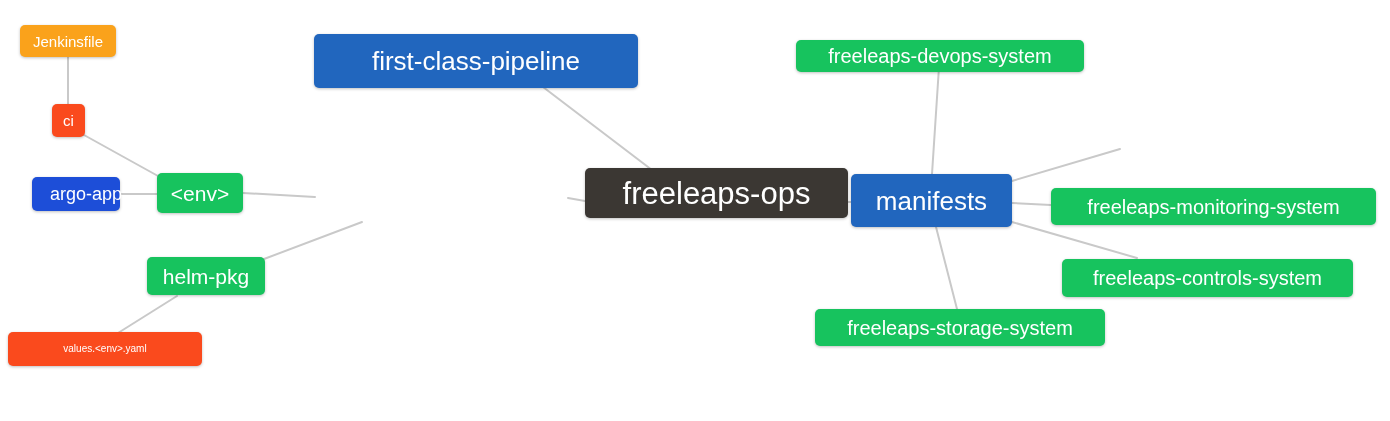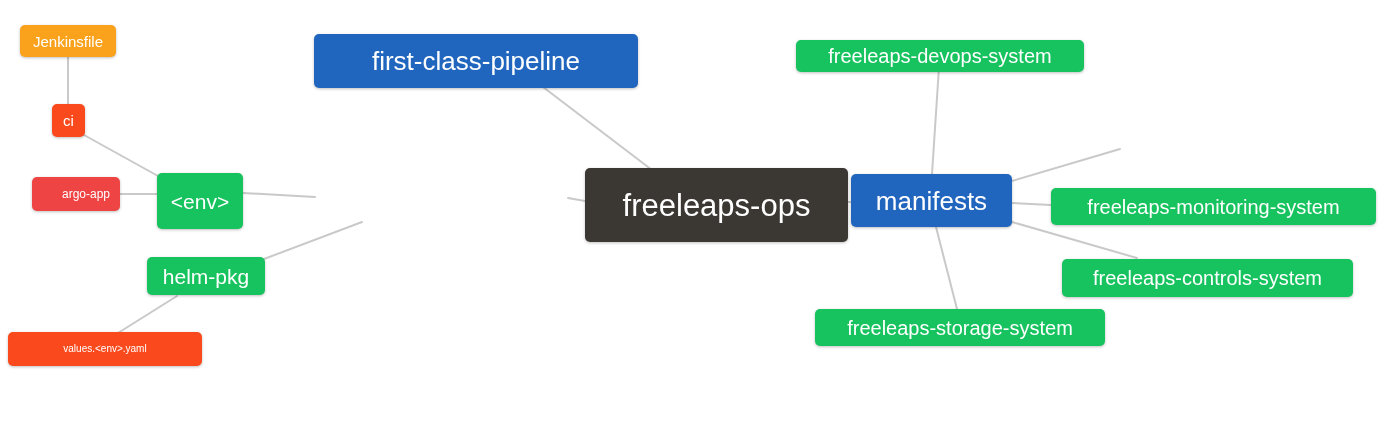--- a/index.html
+++ b/index.html
@@ -55,36 +55,36 @@
       <line x1="1012" y1="203" x2="1051" y2="205" stroke="#c9c9c9" stroke-width="2" stroke-linecap="round"></line>
       <line x1="1012" y1="222" x2="1137" y2="258" stroke="#c9c9c9" stroke-width="2" stroke-linecap="round"></line>
       <line x1="936" y1="227" x2="957" y2="309" stroke="#c9c9c9" stroke-width="2" stroke-linecap="round"></line>
     </svg>
 <div class="node" style="left: 20px; top: 25px; width: 96px; height: 32px; font-size: 15px; background: rgb(250, 162, 27); color: rgb(255, 255, 255);">
       <span>Jenkinsfile</span>
     </div>
     <div class="node" style="left: 52px; top: 104px; width: 33px; height: 33px; font-size: 15px; background: rgb(250, 74, 29); color: rgb(255, 255, 255);">
       <span>ci</span>
     </div>
-    <div class="node" style="left: 32px; top: 177px; width: 88px; height: 34px; font-size: 12px; background: #ef4444; color: rgb(255, 255, 255); padding-left: 20px;">
+    <div class="node" style="left: 32px; top: 177px; width: 88px; height: 34px; font-size: 18px; background: #1d4ed8; color: rgb(255, 255, 255); padding-left: 20px;">
       <span>argo-app</span>
     </div>
-    <div class="node" style="left: 157px; top: 173px; width: 86px; height: 56px; font-size: 21px; background: rgb(23, 195, 94); color: rgb(255, 255, 255);">
+    <div class="node" style="left: 157px; top: 173px; width: 86px; height: 40px; font-size: 21px; background: rgb(23, 195, 94); color: rgb(255, 255, 255);">
       <span>&lt;env&gt;</span>
     </div>
     <div class="node" style="left: 147px; top: 257px; width: 118px; height: 38px; font-size: 21px; background: rgb(23, 195, 94); color: rgb(255, 255, 255);">
       <span>helm-pkg</span>
     </div>
     <div class="node" style="left: 8px; top: 332px; width: 194px; height: 34px; font-size: 10px; background: rgb(250, 74, 29); color: rgb(255, 255, 255);">
       <span>values.&lt;env&gt;.yaml</span>
     </div>
     <div class="node" style="left: 314px; top: 34px; width: 324px; height: 54px; font-size: 26px; background: rgb(33, 102, 190); color: rgb(255, 255, 255);">
       <span>first-class-pipeline</span>
     </div>
-    <div class="node" style="left: 585px; top: 168px; width: 263px; height: 74px; font-size: 31px; background: rgb(59, 55, 51); color: rgb(255, 255, 255);">
+    <div class="node" style="left: 585px; top: 168px; width: 263px; height: 50px; font-size: 31px; background: rgb(59, 55, 51); color: rgb(255, 255, 255);">
       <span>freeleaps-ops</span>
     </div>
     <div class="node" style="left: 851px; top: 174px; width: 161px; height: 53px; font-size: 26px; background: rgb(33, 102, 190); color: rgb(255, 255, 255);">
       <span>manifests</span>
     </div>
     <div class="node" style="left: 796px; top: 28px; width: 288px; height: 32px; font-size: 20px; background: rgb(23, 195, 94); color: rgb(255, 255, 255); margin-top: 12px;">
       <span>freeleaps-devops-system</span>
     </div>
     <div class="node" style="left: 1062px; top: 259px; width: 291px; height: 38px; font-size: 20px; background: rgb(23, 195, 94); color: rgb(255, 255, 255);">
       <span>freeleaps-controls-system</span>

